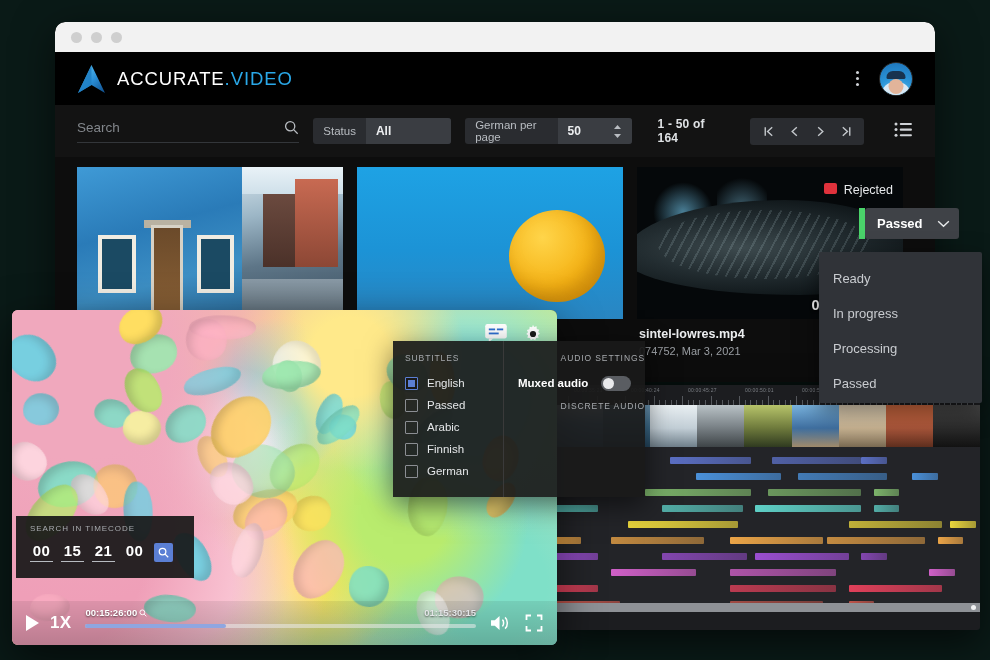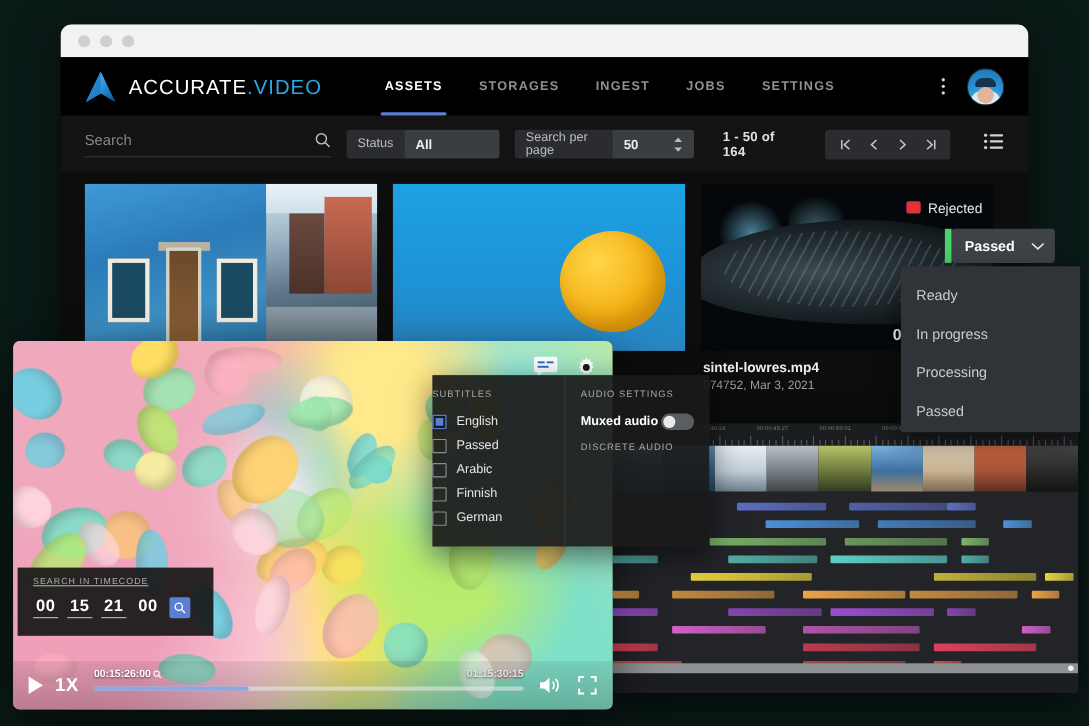--- a/index.html
+++ b/index.html
@@ -180,21 +180,21 @@
     width: 94px; height: 31px; background: #3f4247; border-radius: 3px;
     display: flex; align-items: center; padding-left: 12px; gap: 8px;
     position: relative; cursor: pointer;
   }
   .status-btn::before {
     content: ""; position: absolute; left: -6px; top: 0; width: 6px; height: 31px;
     background: #4ad36a;
   }
   .status-btn .st { font-size: 13px; color: #fff; font-weight: 700; }
   .status-menu {
-    position: absolute; left: -46px; top: 34px; width: 163px;
+    position: absolute; left: -46px; top: 44px; width: 163px;
     background: #303338; border-radius: 2px; padding: 9px 0 2px 0;
     box-shadow: 0 8px 24px rgba(0,0,0,.5);
   }
   .status-item {
     height: 35px; display: flex; align-items: center; padding-left: 14px;
     font-size: 13px; color: #c9ccd0; cursor: pointer;
   }
 
   
   .timeline {
@@ -248,22 +248,22 @@
   .player-icons {
     position: absolute; right: 14px; top: 14px; display: flex; gap: 16px; z-index: 6;
   }
   .cc-ico, .gear-ico { cursor: pointer; }
 
   .settings-pop {
     position: absolute; left: 393px; top: 341px; width: 252px; height: 156px;
     background: rgba(26,26,26,.93); z-index: 30; display: flex;
     box-shadow: 0 8px 26px rgba(0,0,0,.55);
   }
-  .sp-left { width: 121px; padding: 12px 0 0 0; border-right: 1px solid #3a3a3a; }
-  .sp-right { flex: 1; padding: 12px 0 0 14px; }
+  .sp-left { width: 111px; padding: 12px 0 0 12px; border-right: 1px solid #3a3a3a; }
+  .sp-right { flex: 1; padding: 12px 0 0 14px; text-align: right; }
   .sp-head {
     font-size: 8.5px; letter-spacing: .9px; color: #a6a9ad; margin-bottom: 9px; font-weight: 400;
   }
   .chk-row { display: flex; align-items: center; gap: 9px; height: 22px; cursor: pointer; }
   .chk {
     width: 13px; height: 13px; border: 1.6px solid #8b8e93; border-radius: 1px;
     background: transparent; flex-shrink: 0;
   }
   .chk.on { border-color: #5b7fd4; background: #5b7fd4; box-shadow: inset 0 0 0 2px #1a1a1a; }
   .chk-lbl { font-size: 11.5px; color: #e4e6e8; }
@@ -275,21 +275,21 @@
   }
   .toggle .kn {
     position: absolute; left: 2px; top: 2px; width: 11px; height: 11px;
     border-radius: 50%; background: #e9eaec;
   }
 
   .tc-search {
     position: absolute; left: 16px; top: 516px; width: 178px; height: 62px;
     background: rgba(23,23,23,.92); z-index: 20; padding: 8px 0 0 14px;
   }
-  .tc-search .hd { font-size: 8px; letter-spacing: .95px; color: #a8abaf; text-decoration: underline; }
+  .tc-search .hd { font-size: 8px; letter-spacing: .95px; color: #a8abaf; }
   .tc-fields { display: flex; align-items: center; gap: 8px; margin-top: 9px; }
   .tc-f {
     font-size: 15px; color: #fff; font-weight: 700; letter-spacing: .5px;
     border-bottom: 1.5px solid #b7bbc0; padding-bottom: 2px; width: 23px; text-align: center;
   }
   .tc-f.last { border-bottom-color: transparent; }
   .tc-go {
     width: 19px; height: 19px; background: #5b7fd4; border-radius: 2px;
     display: flex; align-items: center; justify-content: center; cursor: pointer;
   }
@@ -346,27 +346,20 @@
             </defs>
             <path d="M14.5 1 L28 29 L14.5 21 L1 29 Z" fill="url(#lg)"></path>
             <path d="M14.5 1 L14.5 21 L1 29 Z" fill="#1f7fc4" opacity=".85"></path>
           </svg>
         </span>
         <span class="brand-text">
           <span>ACCURATE</span><span class="dot-sep">.</span><span class="vid">VIDEO</span>
         </span>
       </div>
 
-      <div class="navlinks">
-        <div class="navlink active">ASSETS</div>
-        <div class="navlink">STORAGES</div>
-        <div class="navlink">INGEST</div>
-        <div class="navlink">JOBS</div>
-        <div class="navlink">SETTINGS</div>
-      </div>
 
       <div class="nav-right">
         <div class="kebab">
             <i></i>
             <i></i>
             <i></i>
           </div>
         <div class="avatar">
           <span class="body"></span>
           <span class="face"></span>
@@ -385,21 +378,21 @@
           </svg>
         </span>
       </div>
 
       <div class="pill">
         <span class="lbl">Status</span>
         <span class="val">All</span>
       </div>
 
       <div class="pill items">
-        <span class="lbl">Search per page</span>
+        <span class="lbl">German per page</span>
         <span class="val">
           <span>50</span>
           <span class="stepper">
             <svg width="9" height="13" viewBox="0 0 9 13" fill="#b9bdc2">
               <path d="M4.5 0 L8 4 L1 4 Z"></path>
                 <path d="M4.5 13 L8 9 L1 9 Z"></path>
             </svg>
           </span>
         </span>
       </div>

